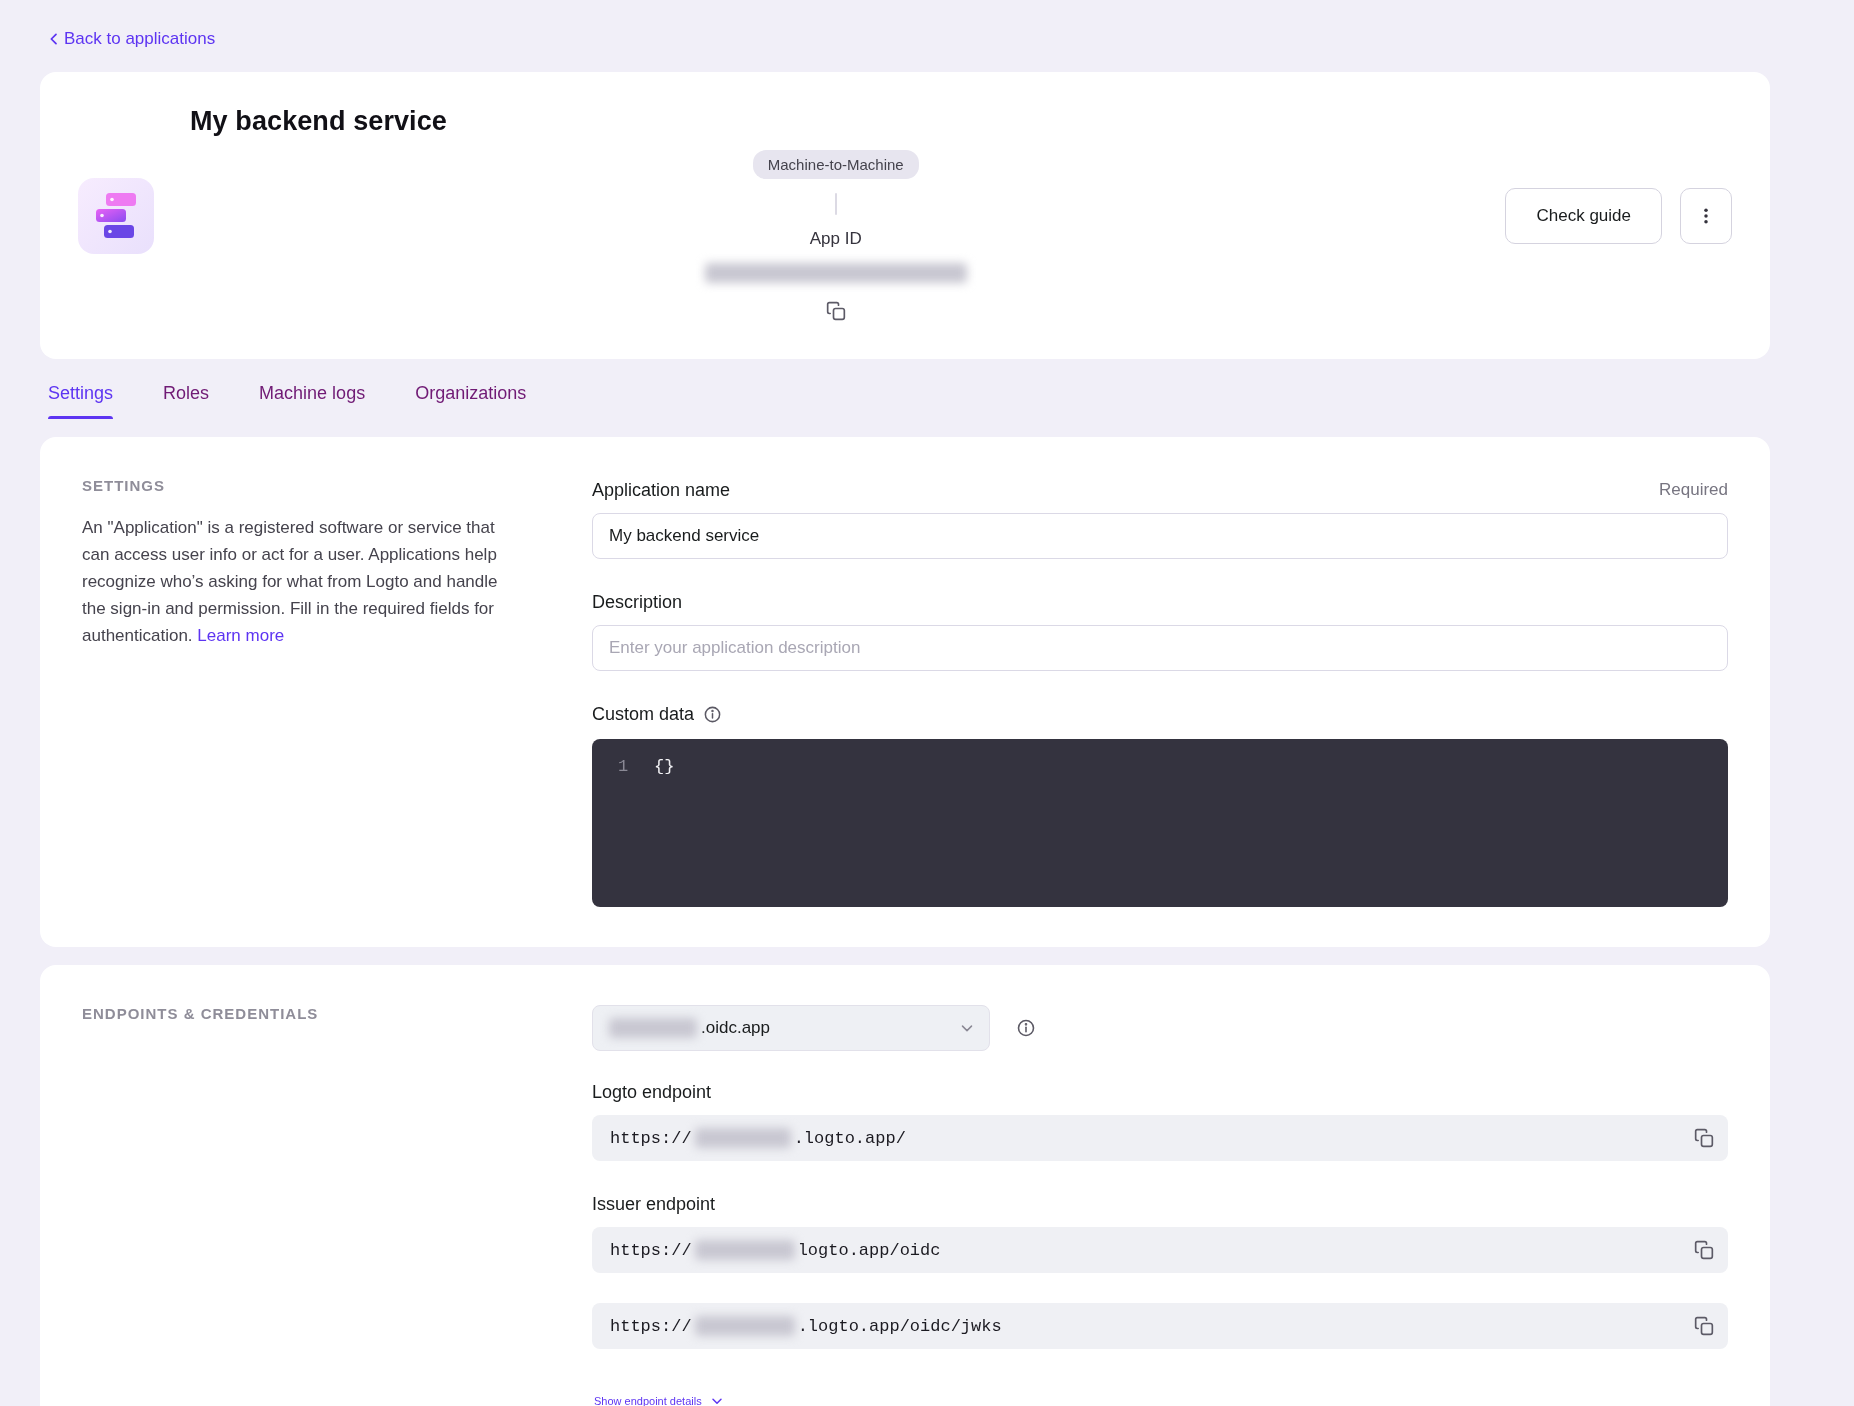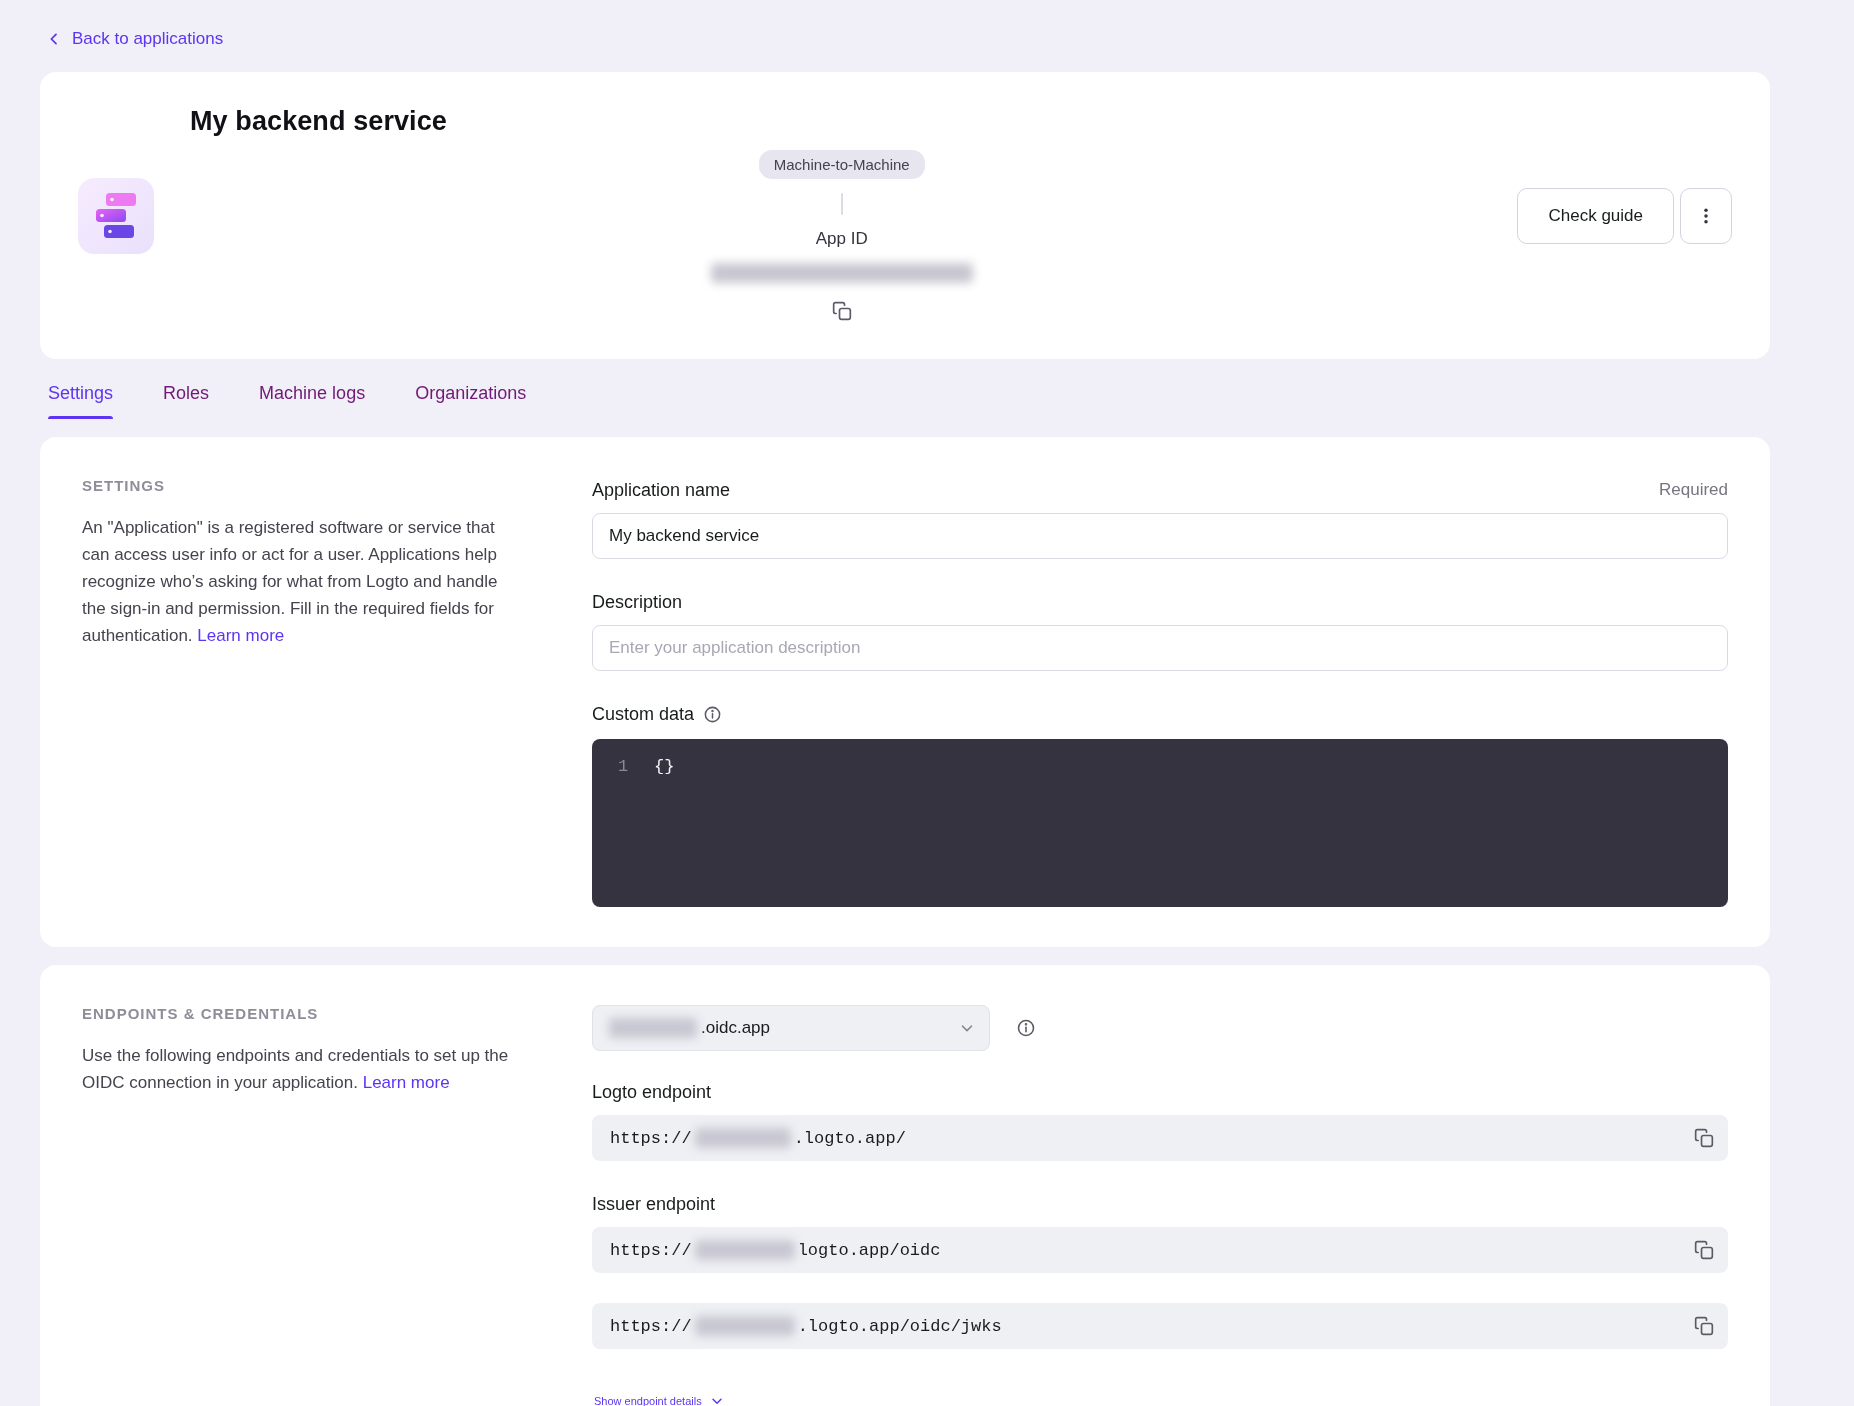--- a/index.html
+++ b/index.html
@@ -7,21 +7,21 @@
   body {
     background:#f1eff8;
     font-family:"Liberation Sans", sans-serif;
     color:#191c1d;
     -webkit-font-smoothing:antialiased;
   }
   .page { width:1730px; margin-left:40px; padding-top:26px; }
 
   
   .back {
-    display:inline-flex; align-items:center; gap:10px;
+    display:inline-flex; align-items:center; gap:2px;
     color:#5d34f2; font-size:17px; font-weight:500; cursor:pointer;
     margin-left:6px; line-height:26px; text-decoration:none;
   }
   .back svg { display:block; }
 
   
   .card { background:#ffffff; border-radius:16px; }
 
   
   .header-card {
@@ -35,21 +35,21 @@
   .badge {
     background:#e7e5ef; color:#45434d; font-size:15px; font-weight:500;
     padding:6px 15px; border-radius:13px; white-space:nowrap;
   }
   .vdiv { width:2px; height:22px; background:#dcdae4; border-radius:1px; }
   .appid-label { font-size:17px; color:#35333d; }
   .icon-btn {
     background:none; border:none; color:#5c5a66; cursor:pointer;
     display:inline-flex; align-items:center; justify-content:center; padding:4px;
   }
-  .header-actions { display:flex; align-items:center; gap:6px; margin-left:24px; }
+  .header-actions { display:flex; align-items:center; gap:18px; margin-left:24px; }
   .btn-outline {
     height:56px; padding:0 30px; border-radius:10px;
     background:#fff; border:1px solid #d5d3df; cursor:pointer;
     font-family:"Liberation Sans", sans-serif;
     font-size:17px; font-weight:500; color:#191c1d; white-space:nowrap;
   }
   .kebab-btn {
     width:52px; height:56px; border-radius:10px;
     background:#fff; border:1px solid #d5d3df; cursor:pointer;
     display:flex; align-items:center; justify-content:center; color:#35333d;
@@ -264,24 +264,20 @@
         </div>
       </div>
 
     </div>
   </section>
 
   
   <section class="card panel" style="min-height:620px;">
     <aside>
       <h2 class="section-heading">ENDPOINTS &amp; CREDENTIALS</h2>
-      <p class="section-desc">
-        <span>Use the following endpoints and credentials to set up the OIDC connection in your application.</span>
-        <a class="link">Learn more</a>
-      </p>
     </aside>
     <div class="form">
 
       <div class="domain-row">
         <div class="domain-select">
           <span class="redact" style="width:88px; margin-right:4px;"></span>
           <span>.oidc.app</span>
           <span class="chev">
             <svg width="18" height="18" viewBox="0 0 24 24" fill="none" stroke="currentColor" stroke-width="2" stroke-linecap="round" stroke-linejoin="round">
                 <path d="M6 9.5l6 6 6-6"></path>

